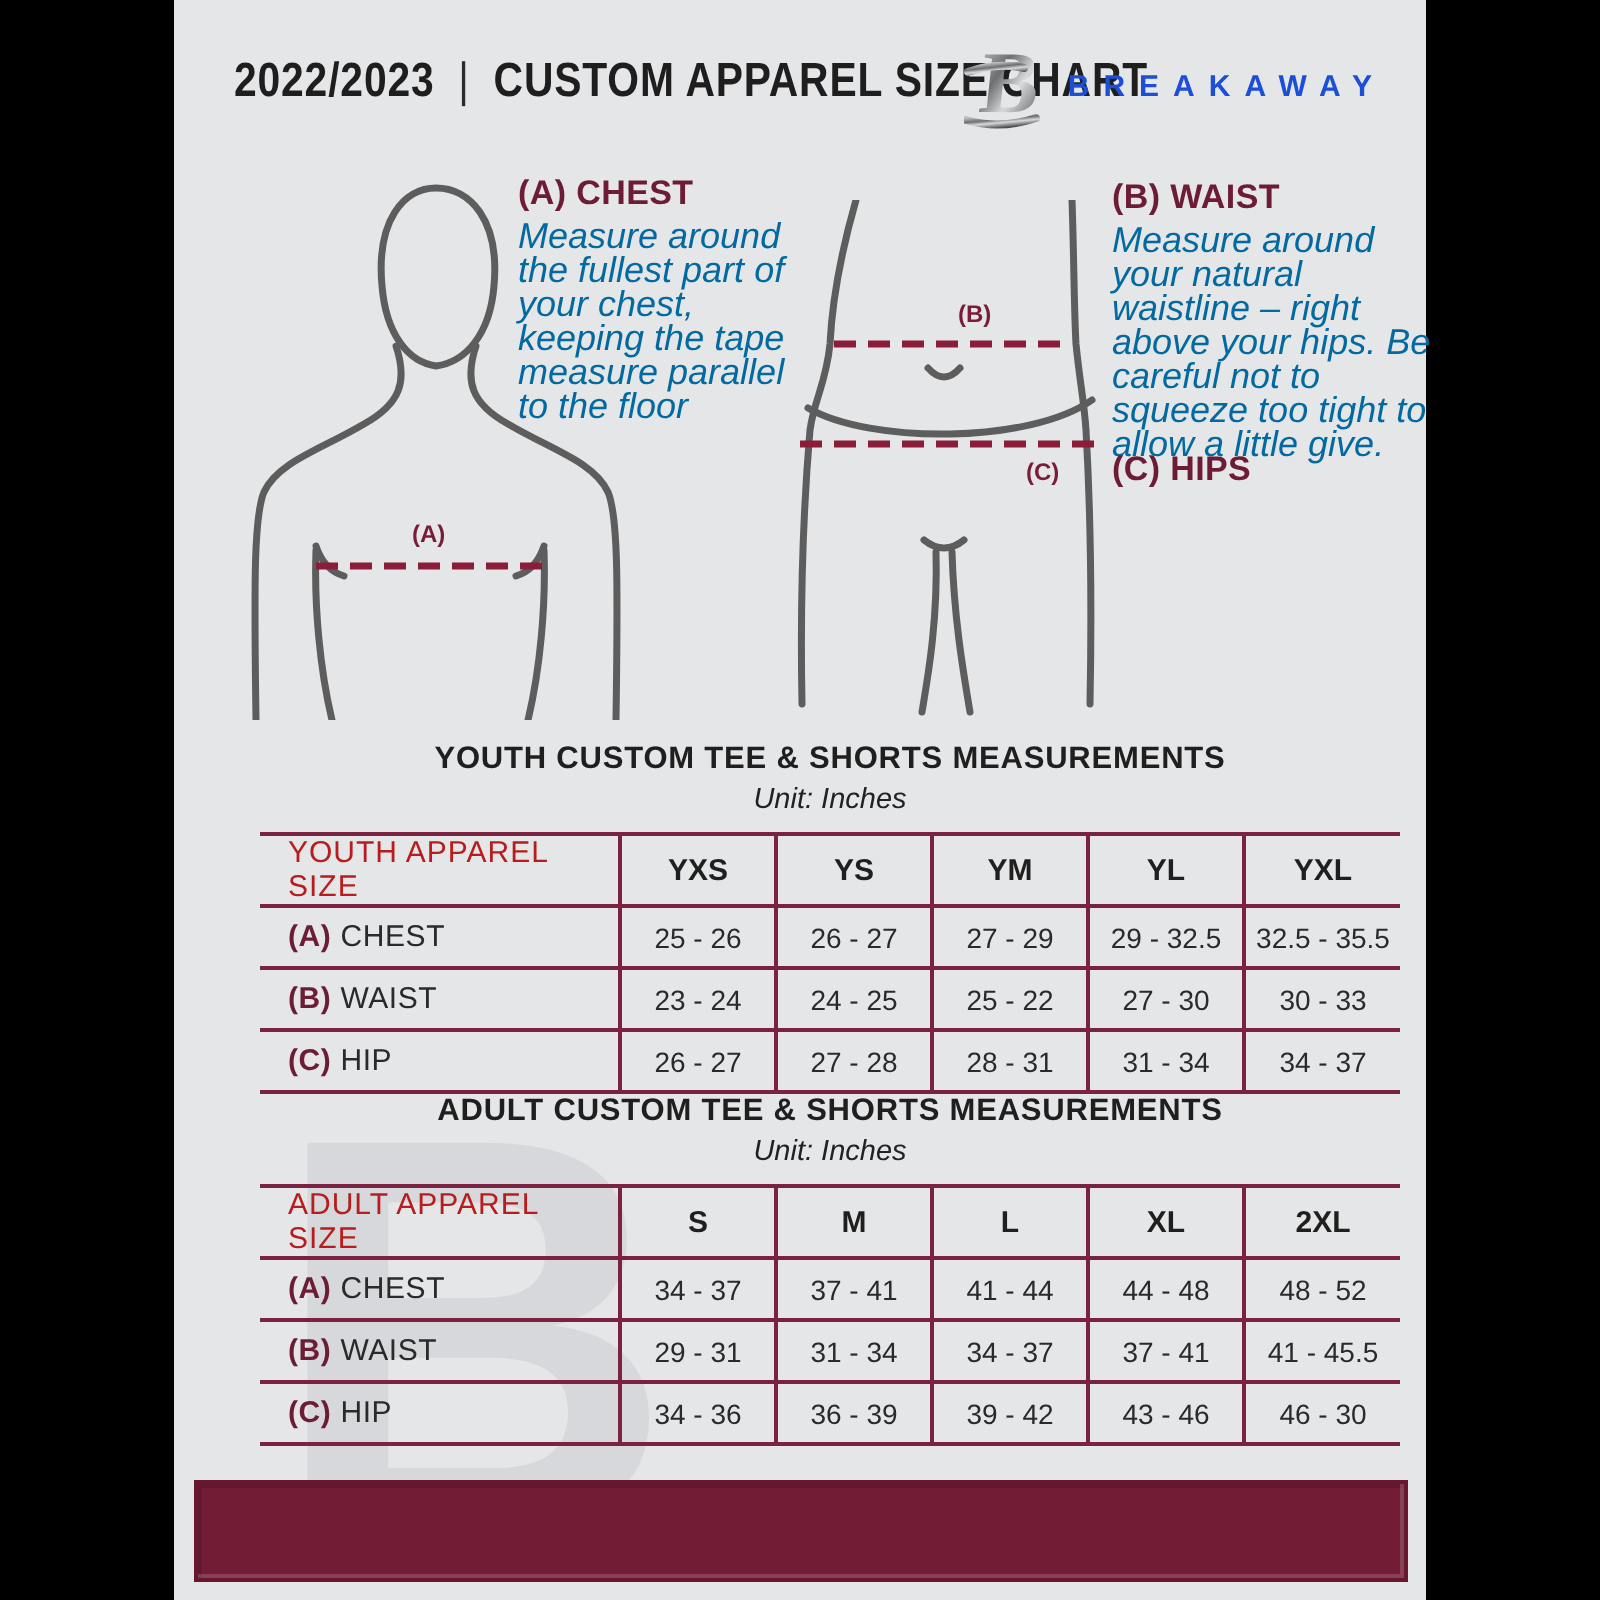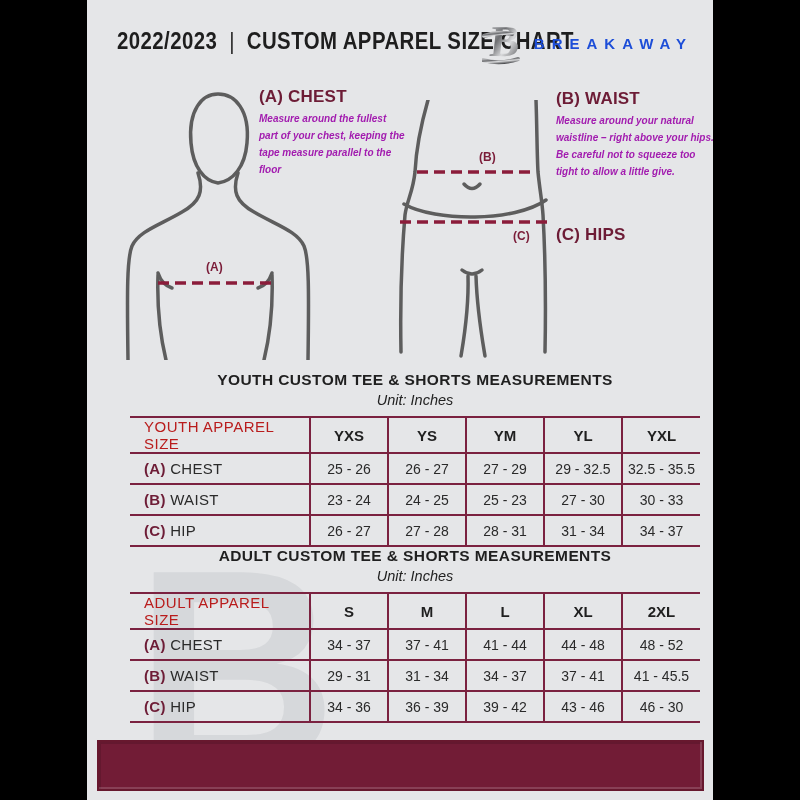--- a/index.html
+++ b/index.html
@@ -12,22 +12,22 @@
              color:#1e1e1e;letter-spacing:.5px;transform:scaleX(.85);transform-origin:left center;
              white-space:nowrap;}
   .hdr-title .sep{margin:0 14px;font-weight:normal;color:#2a2a2a;}
   .brand{position:absolute;right:20px;top:16px;display:flex;align-items:center;gap:10px;}
   .brand-name{font-weight:bold;font-size:15px;letter-spacing:7px;color:#1d4ed8;}
 
   
   .fig{position:absolute;}
   .dash-label{position:absolute;font-weight:bold;font-size:12px;color:#7a1c38;}
   .m-head{position:absolute;font-weight:bold;font-size:17px;color:#6d1c36;letter-spacing:.2px;}
-  .m-text{position:absolute;font-style:italic;font-size:10px;line-height:17px;color:#a21caf;
-          white-space:pre-line;font-weight:bold;}
+  .m-text{position:absolute;font-style:italic;font-size:18px;line-height:17px;color:#0369a1;
+          white-space:pre-line;}
 
   
   .tbl-block{position:absolute;left:43px;width:570px;}
   .tbl-title{text-align:center;font-weight:bold;font-size:15.5px;color:#1f1f1f;letter-spacing:.4px;}
   .tbl-unit{text-align:center;font-style:italic;font-size:14.5px;color:#222;margin-top:3px;}
   table{border-collapse:collapse;width:570px;table-layout:fixed;margin-top:8px;}
   col.c-label{width:180px;}
   th,td{height:29px;padding:0;text-align:center;vertical-align:middle;
         border-bottom:2px solid #7b2240;font-size:14px;color:#2a2a2a;}
   thead th{height:31px;border-top:2px solid #7b2240;font-size:15px;font-weight:bold;color:#1f1f1f;}
@@ -141,21 +141,21 @@
             <td>25 - 26</td>
             <td>26 - 27</td>
             <td>27 - 29</td>
             <td>29 - 32.5</td>
             <td>32.5 - 35.5</td>
           </tr>
           <tr>
             <td class="lbl"><span class="key">(B)</span> <span>WAIST</span></td>
             <td>23 - 24</td>
             <td>24 - 25</td>
-            <td>25 - 23</td>
+            <td>25 - 22</td>
             <td>27 - 30</td>
             <td>30 - 33</td>
           </tr>
           <tr>
             <td class="lbl"><span class="key">(C)</span> <span>HIP</span></td>
             <td>26 - 27</td>
             <td>27 - 28</td>
             <td>28 - 31</td>
             <td>31 - 34</td>
             <td>34 - 37</td>

